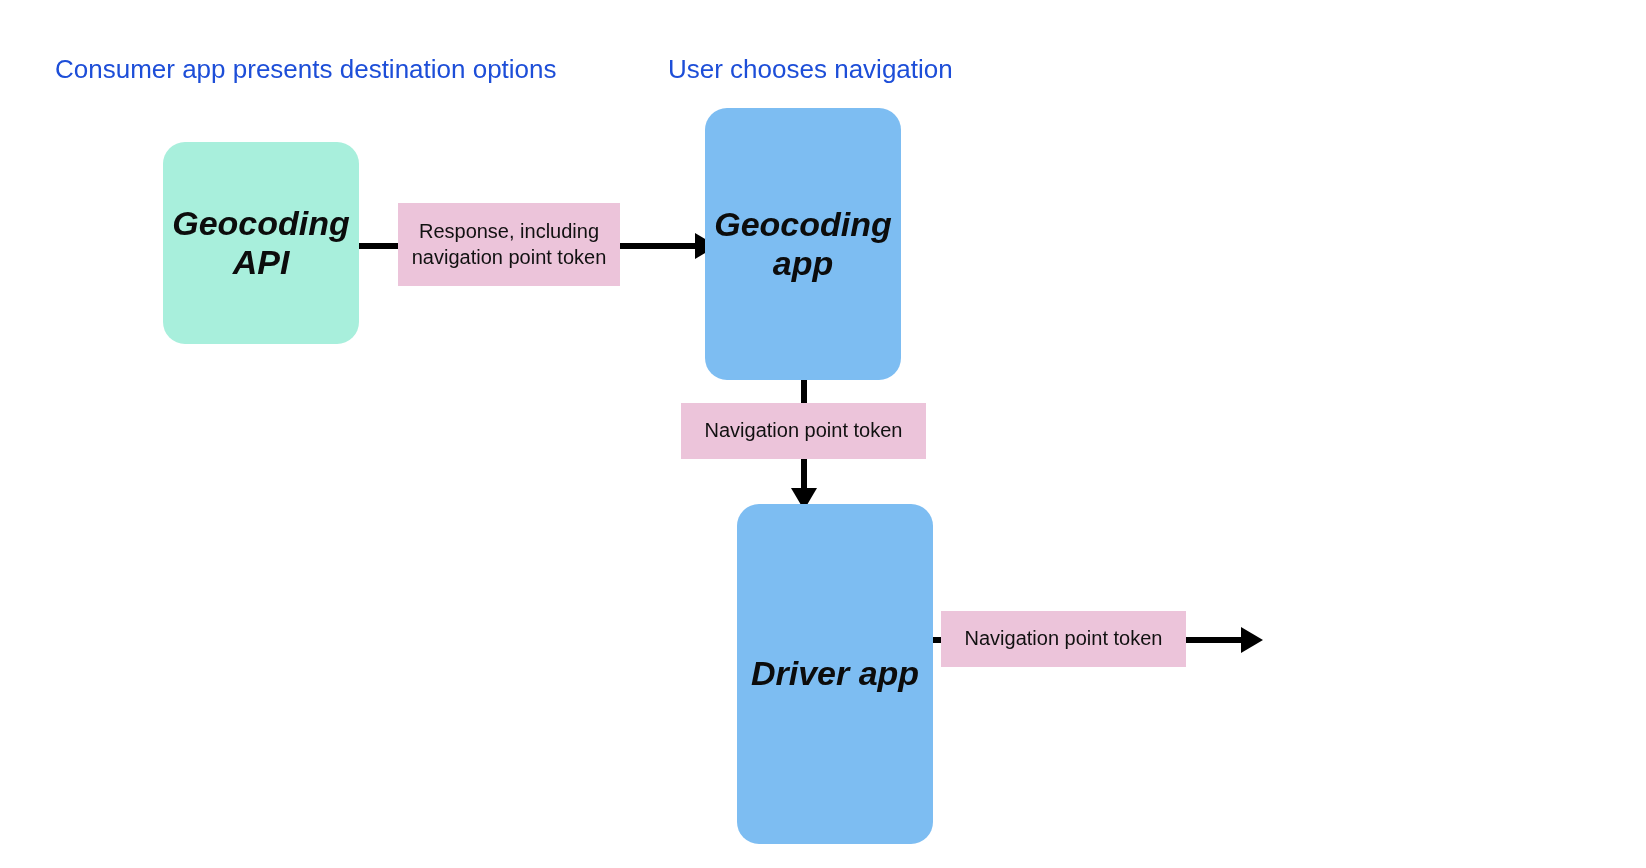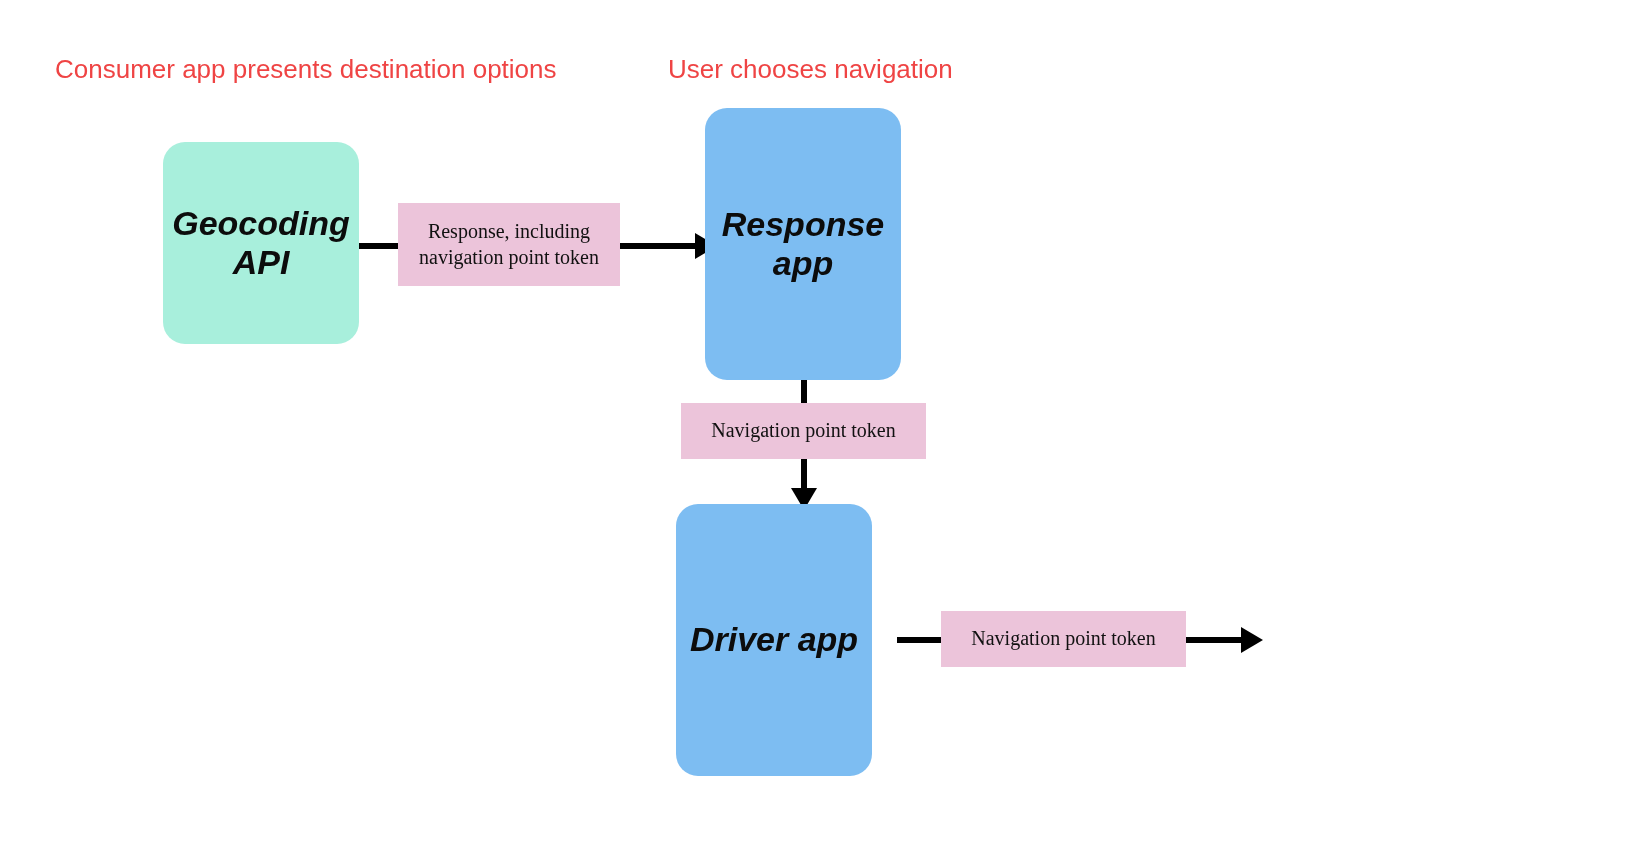--- a/index.html
+++ b/index.html
@@ -18,21 +18,21 @@
     height: 868px;
     background: #ffffff;
     overflow: hidden;
   }
 
   
   .col-heading {
     position: absolute;
     font-size: 26px;
     font-weight: 400;
-    color: #ef4444;
+    color: #1d4ed8;
     white-space: nowrap;
     line-height: 1;
   }
   #heading-0 { left: 55px;   top: 56px; }
   #heading-1 { left: 668px;  top: 56px; }
   #heading-2 { left: 1153px; top: 56px; }
 
   
   .node {
     position: absolute;
@@ -56,22 +56,22 @@
     left: 163px;  top: 142px;
     width: 196px; height: 202px;
     background: #a8efdc;
   }
   #node-consumer {
     left: 705px;  top: 108px;
     width: 196px; height: 272px;
     background: #7dbdf2;
   }
   #node-driver {
-    left: 676px;  top: 504px;
-    width: 196px; height: 272px;
+    left: 737px;  top: 504px;
+    width: 196px; height: 340px;
     background: #7dbdf2;
   }
   #node-navsdk {
     left: 1253px; top: 538px;
     width: 196px; height: 198px;
     background: #e8a78d;
   }
 
   
   .connector {
@@ -90,21 +90,20 @@
     background: #ecc4da;
     color: #111111;
     display: flex;
     align-items: center;
     justify-content: center;
     text-align: center;
     font-size: 20px;
     line-height: 1.26;
     box-sizing: border-box;
     padding: 6px 12px;
-    font-family: Liberation Serif, serif;
   }
   #label-response {
     left: 398px; top: 203px;
     width: 222px; height: 83px;
   }
   #label-nav-token-vertical {
     left: 681px; top: 403px;
     width: 245px; height: 56px;
   }
   #label-nav-token-horizontal {
@@ -139,21 +138,21 @@
       <line x1="0" y1="18" x2="344" y2="18" stroke="#000000" stroke-width="6"></line>
       <polygon points="344,5 344,31 366,18" fill="#000000"></polygon>
     </svg>
   </div>
 
   <div class="node" id="node-geocoding">
     <span class="node-label">Geocoding API</span>
   </div>
 
   <div class="node" id="node-consumer">
-    <span class="node-label">Response app</span>
+    <span class="node-label">Geocoding app</span>
   </div>
 
   <div class="node" id="node-driver">
     <span class="node-label">Driver app</span>
   </div>
 
 
   <div class="edge-label" id="label-response">Response, including navigation point token</div>
 
   <div class="edge-label" id="label-nav-token-vertical">Navigation point token</div>

